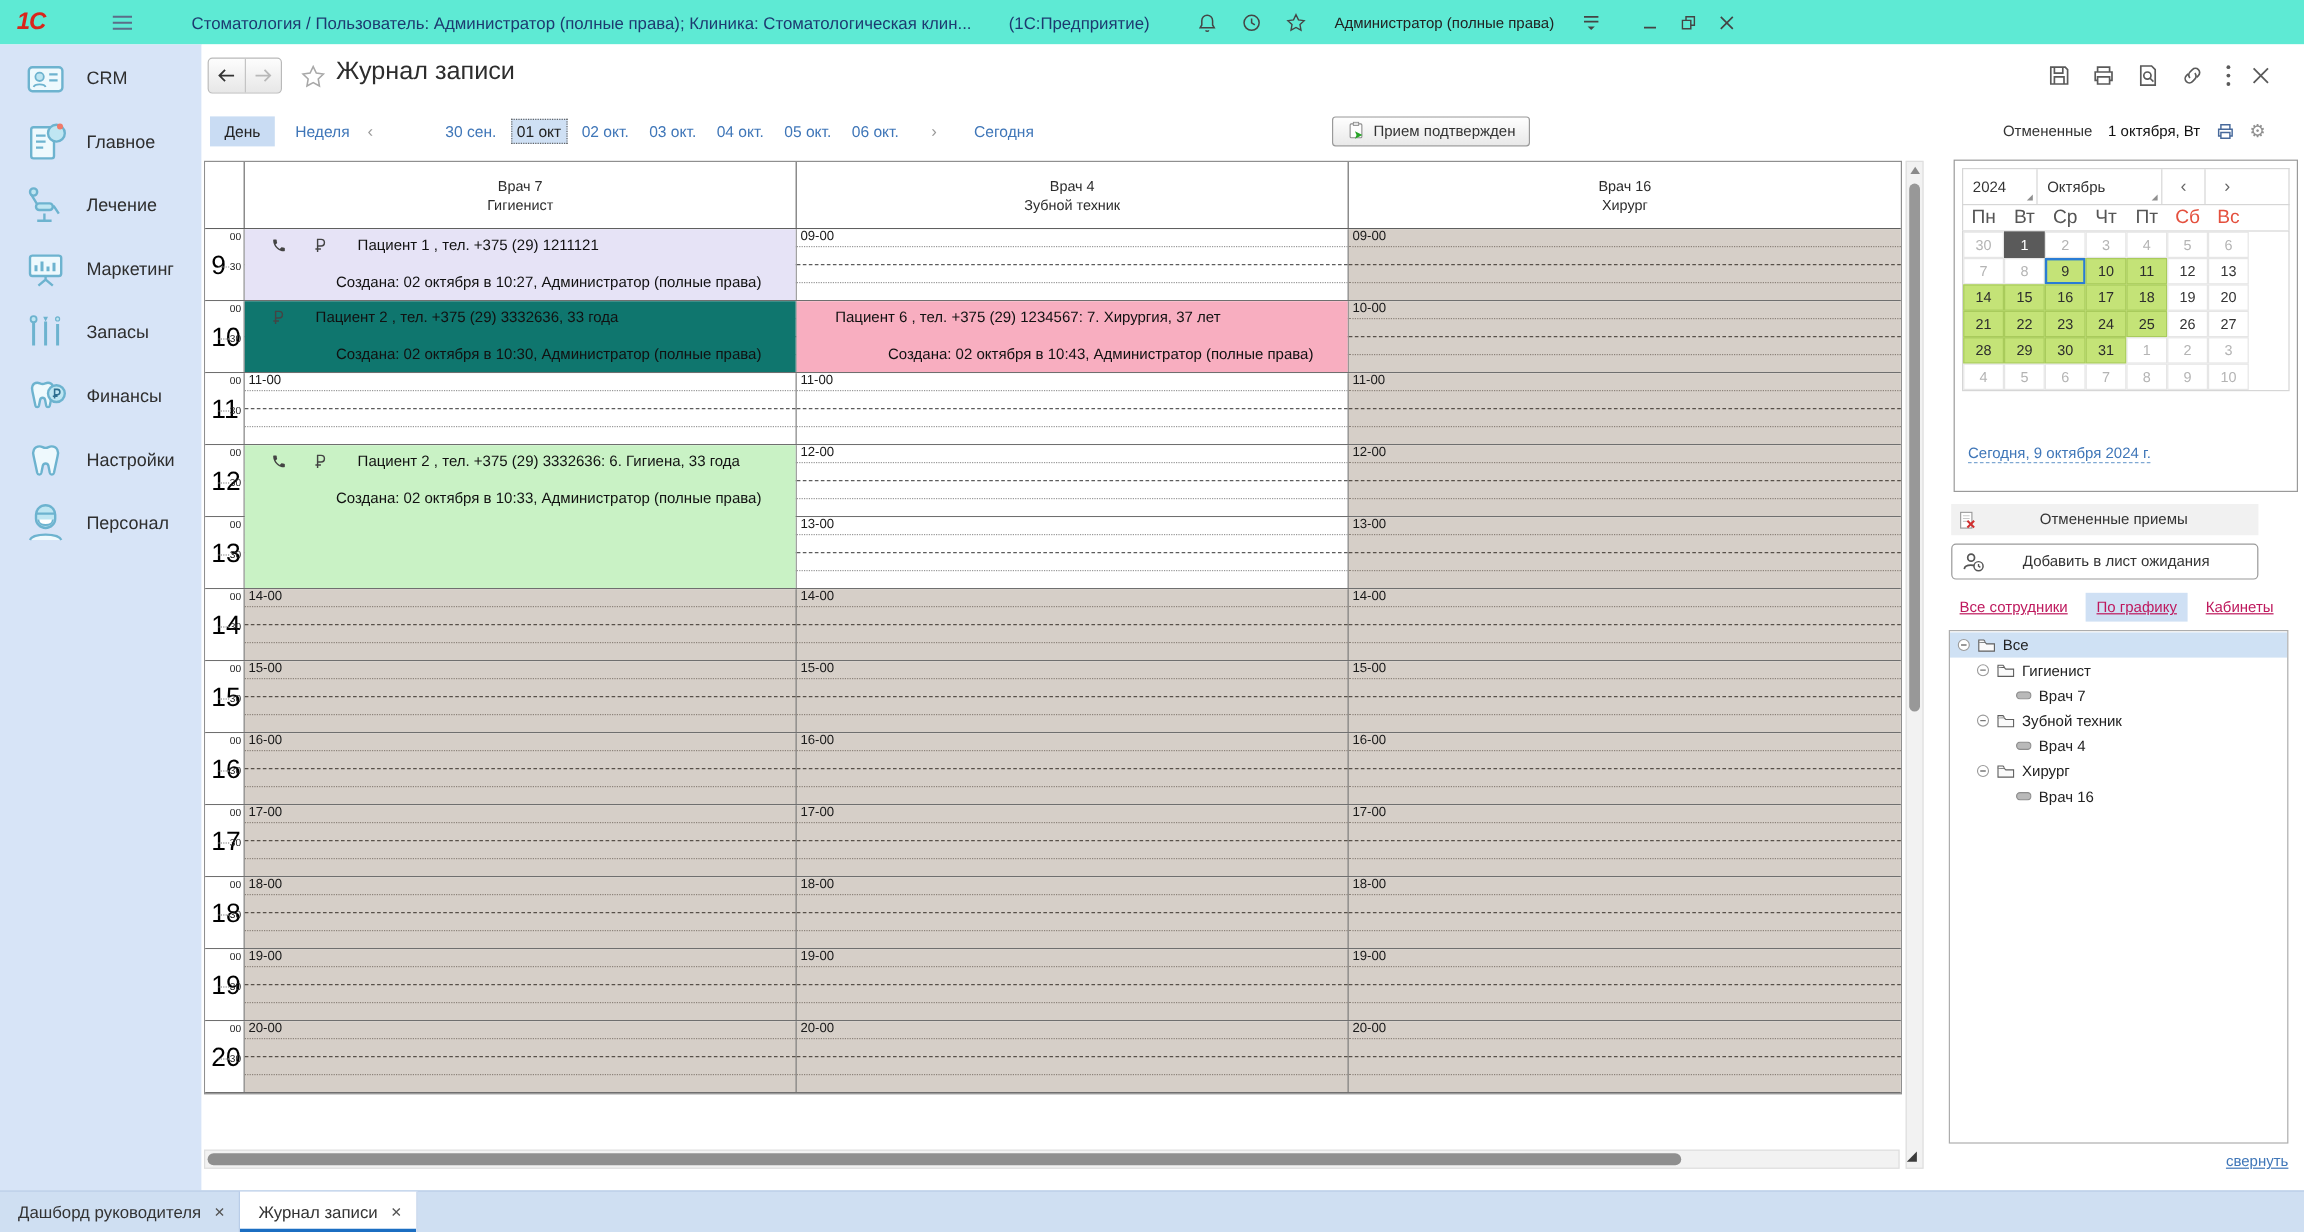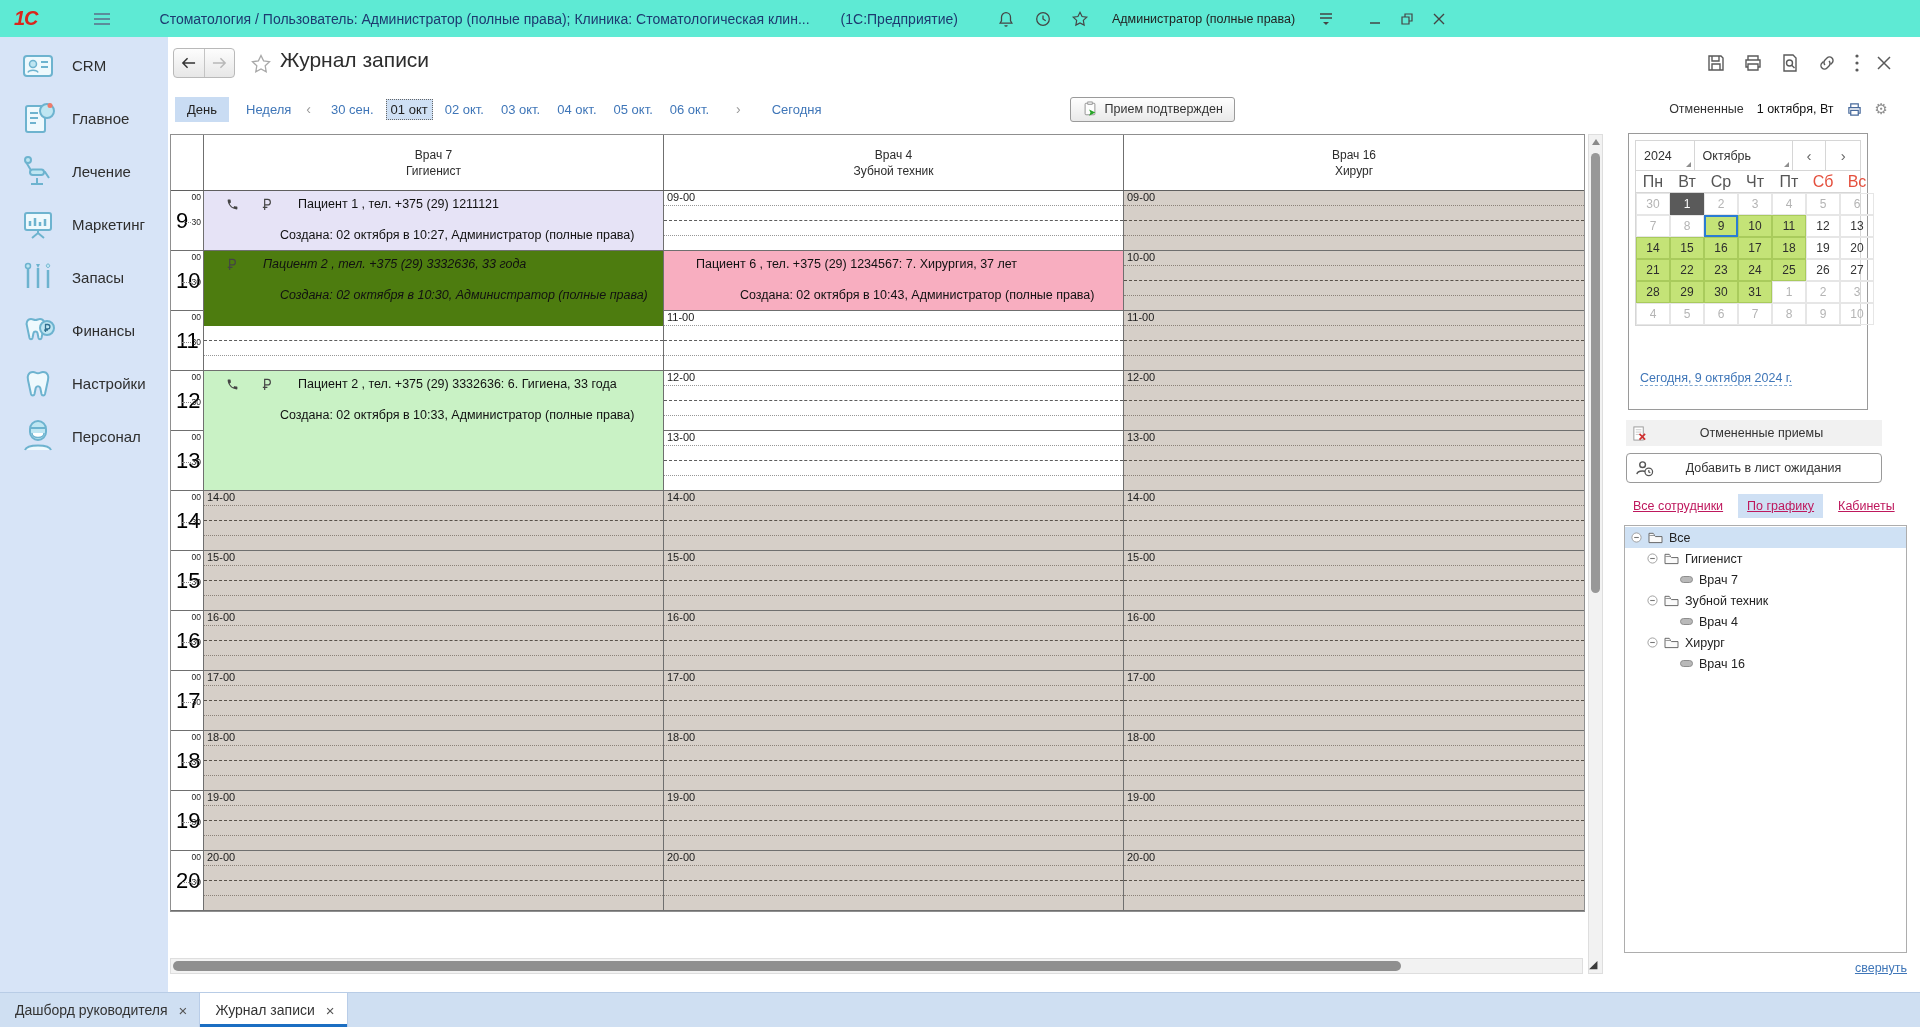--- a/index.html
+++ b/index.html
@@ -42,21 +42,21 @@
   .nav-half + .nav-half{border-left:1px solid #c4c4c4;}
   .fav-star{position:absolute;left:82px;top:16px;}
   .page-title{position:absolute;left:112px;top:11px;font-size:21px;color:#2d2d2d;}
   .jh-icons{position:absolute;right:29px;top:16px;display:flex;gap:17px;align-items:center;}
 
   
   .datebar{position:absolute;left:7px;top:58px;right:0;height:28px;display:flex;align-items:center;font-size:13px;}
   .view-day{background:#c9dcf3;color:#222;padding:5px 12px;}
   .view-week{color:#3f76b8;margin-left:17px;cursor:pointer;}
   .chev{color:#999;margin:0 15px;font-size:14px;}
-  .date-list{display:flex;align-items:flex-start;}
+  .date-list{display:flex;align-items:flex-start;margin-left:40px;}
   .date-link{color:#3f76b8;padding:3px 5px;margin-right:7px;cursor:pointer;white-space:nowrap;}
   .date-selected{background:#cfe0f4;color:#222;border:1px dotted #666;padding:2px 4px;}
   .today-link{color:#3f76b8;margin-left:16px;cursor:pointer;}
   .confirm-btn{margin-left:248px;height:25px;border:1px solid #9a9a9a;border-radius:3px;
                background:linear-gradient(#fefefe,#e9e9e9);display:flex;gap:7px;align-items:center;
                padding:0 11px;font-size:12.5px;color:#333;}
   .datebar-right{position:absolute;right:32px;top:0;height:100%;display:flex;align-items:center;gap:13px;font-size:12.5px;}
   .cancelled-lbl{color:#333;}
   .cur-date{color:#111;}
 
@@ -96,21 +96,21 @@
   .hscroll{position:absolute;left:2px;top:921px;width:1413px;height:16px;background:#f2f2f2;border:1px solid #dedede;}
   .hthumb{position:absolute;left:2px;top:2px;width:1228px;height:10px;background:#8f8f8f;border-radius:5px;}
   .vscroll{position:absolute;left:1420px;top:97px;width:15px;height:840px;background:#f2f2f2;border:1px solid #dedede;}
   .vthumb{position:absolute;left:2px;top:18px;width:9px;height:440px;background:#989898;border-radius:5px;}
   .v-up{position:absolute;left:3px;top:4px;width:0;height:0;border-left:4px solid transparent;
         border-right:4px solid transparent;border-bottom:6px solid #8a8a8a;}
   .corner-tri{position:absolute;left:1421px;top:922px;font-size:11px;color:#3c3c3c;line-height:1;}
 
   
   .rightpanel{position:absolute;left:1454px;top:96px;width:285px;}
-  .mc-box{margin-left:6px;width:240px;height:277px;border:1px solid #9a9a9a;background:#fff;
+  .mc-box{margin-left:6px;width:287px;height:277px;border:1px solid #9a9a9a;background:#fff;
           position:relative;padding:6px;}
   .mc-nav{display:flex;height:30px;border:1px solid #d6d6d6;border-bottom:none;font-size:12.5px;color:#333;}
   .mc-cell{display:flex;align-items:center;position:relative;border-right:1px solid #d6d6d6;}
   .mc-year{width:62px;padding-left:8px;}
   .mc-month{width:104px;padding-left:8px;}
   .mc-prev,.mc-next{width:36px;justify-content:center;color:#666;font-size:15px;}
   .mc-next{border-right:none;}
   .corner{position:absolute;right:3px;bottom:3px;width:0;height:0;
           border-left:5px solid transparent;border-bottom:5px solid #8f8f8f;}
   .mc-dayhdr{display:grid;grid-template-columns:repeat(7,34px);height:22px;border:1px solid #d6d6d6;border-bottom:none;}
@@ -729,21 +729,21 @@
               </span>
               <span class="ic">
                 <svg viewBox="0 0 12 14" width="11" height="13">
                   <path d="M4 1.5h3.2a3 3 0 0 1 0 6H4zM4 1.5V13M2 10.2h5" fill="none" stroke="#444" stroke-width="1.3"></path>
                 </svg>
               </span>
               <span class="appt-t">Пациент 1 , тел. +375 (29) 1211121</span>
             </div>
             <div class="appt-l2">Создана: 02 октября в 10:27, Администратор (полные права)</div>
           </div>
-          <div class="appt" style="left: 33px; top: 60px; height: 75px; background: #4d7c0f; font-style: italic;">
+          <div class="appt" style="left: 33px; top: 60px; height: 59px; background: #0f766e;">
             <div class="appt-l1">
               <span class="ic">
                 <svg viewBox="0 0 12 14" width="11" height="13">
                   <path d="M4 1.5h3.2a3 3 0 0 1 0 6H4zM4 1.5V13M2 10.2h5" fill="none" stroke="#444" stroke-width="1.3"></path>
                 </svg>
               </span>
               <span class="appt-t">Пациент 2 , тел. +375 (29) 3332636, 33 года</span>
             </div>
             <div class="appt-l2">Создана: 02 октября в 10:30, Администратор (полные права)</div>
           </div>

